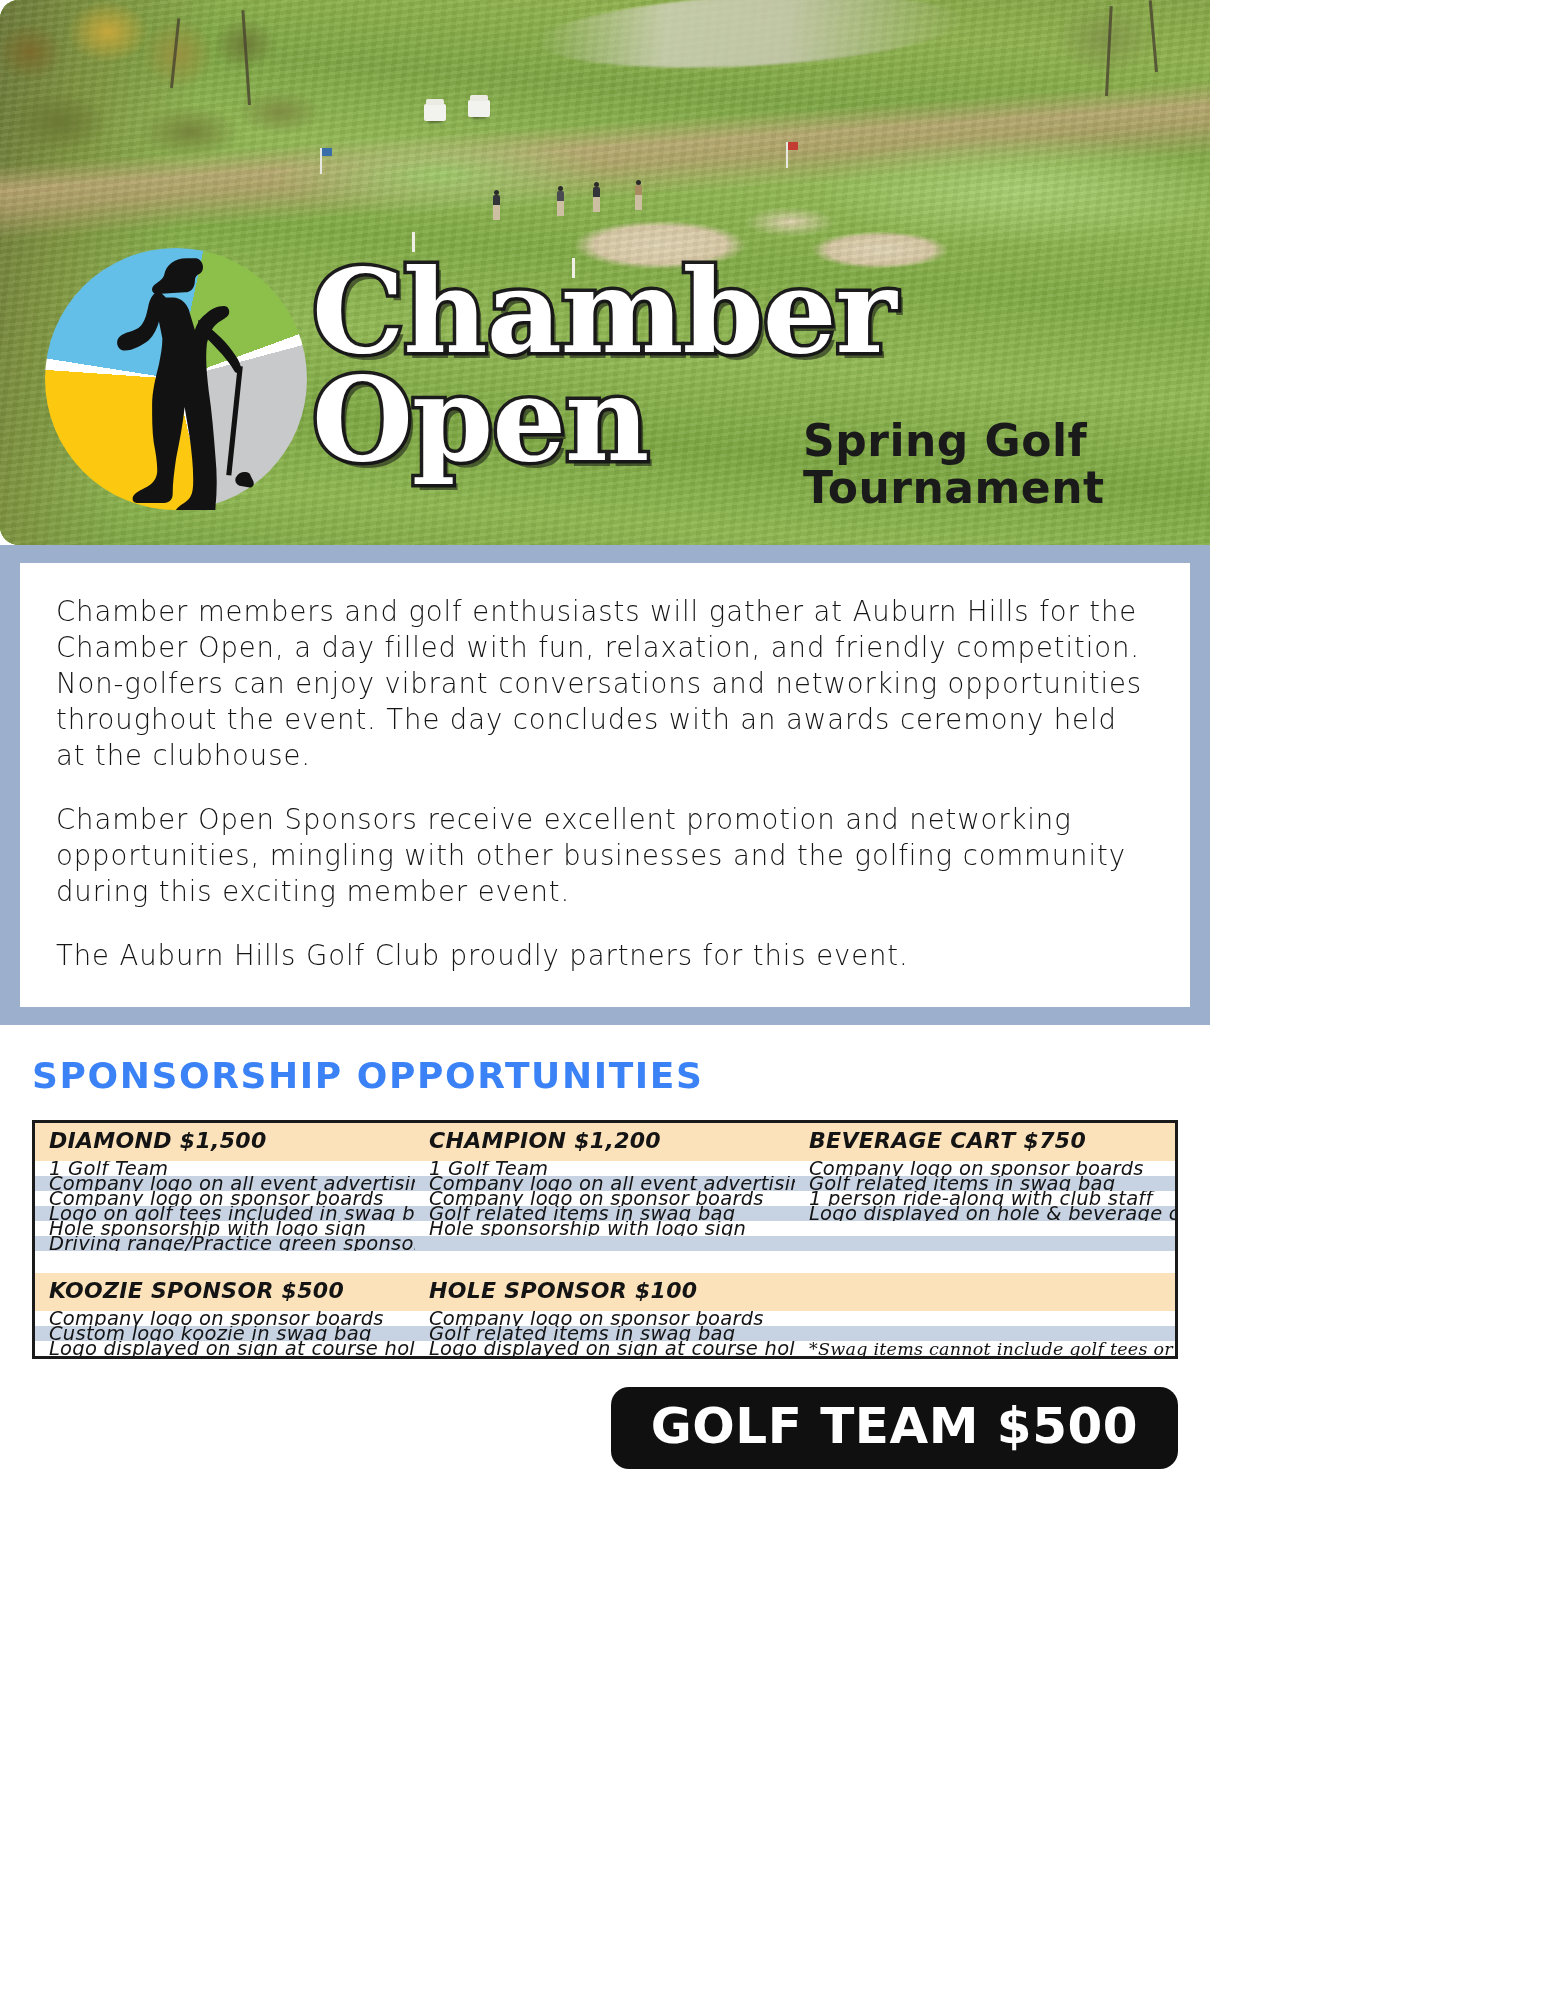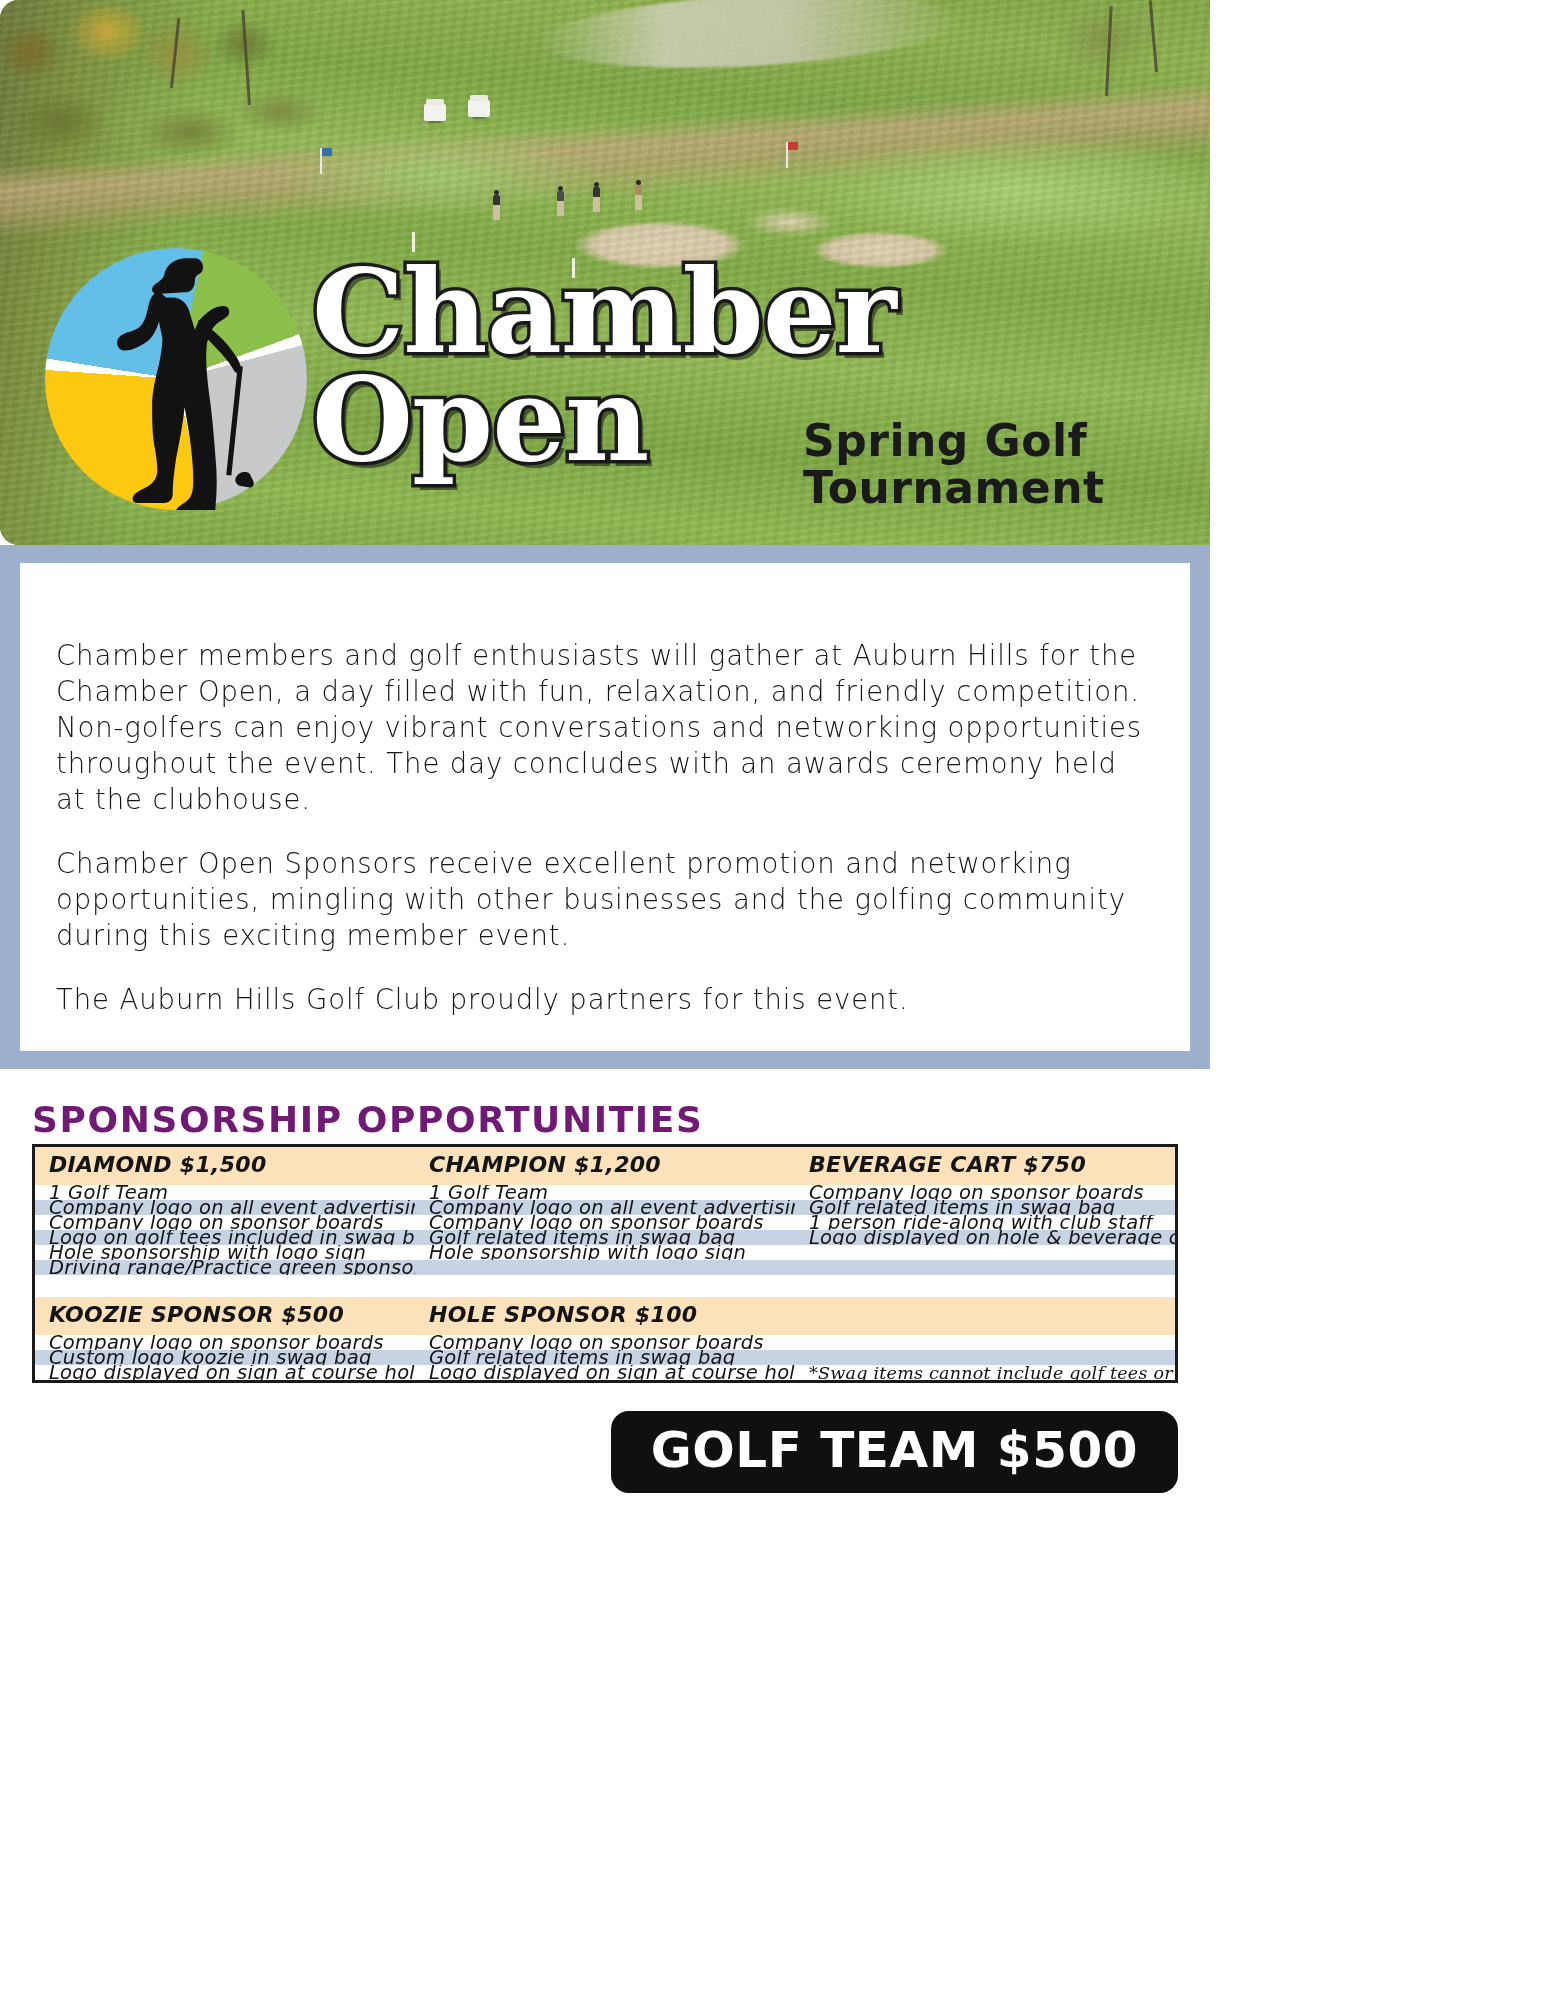--- a/index.html
+++ b/index.html
@@ -233,36 +233,35 @@
     background: #ffffff;
     padding: 30px 36px 34px 36px;
   }
   .intro-card p {
     font-family: "DejaVu Sans", "Liberation Sans", sans-serif;
     font-weight: 300;
     font-size: 27.5px;
     line-height: 1.31;
     letter-spacing: .9px;
     color: #151515;
-    margin-top: 44px;
   }
   .intro-card p + p { margin-top: 28px; }
 
   
   .sponsor-wrap {
     position: relative;
     padding: 30px 32px 0 32px;
   }
   .sponsor-heading {
     font-family: "DejaVu Sans", "Liberation Sans", sans-serif;
     font-weight: 700;
     font-size: 36px;
     letter-spacing: 1.6px;
-    color: #701a75;
-    margin-bottom: 4px;
+    color: #3b82f6;
+    margin-bottom: 24px;
   }
 
   .table-box {
     border: 3px solid #1a1a1a;
     background: #ffffff;
     font-style: italic;
   }
   .grid {
     display: grid;
     grid-template-columns: 1fr 1fr 1fr;

